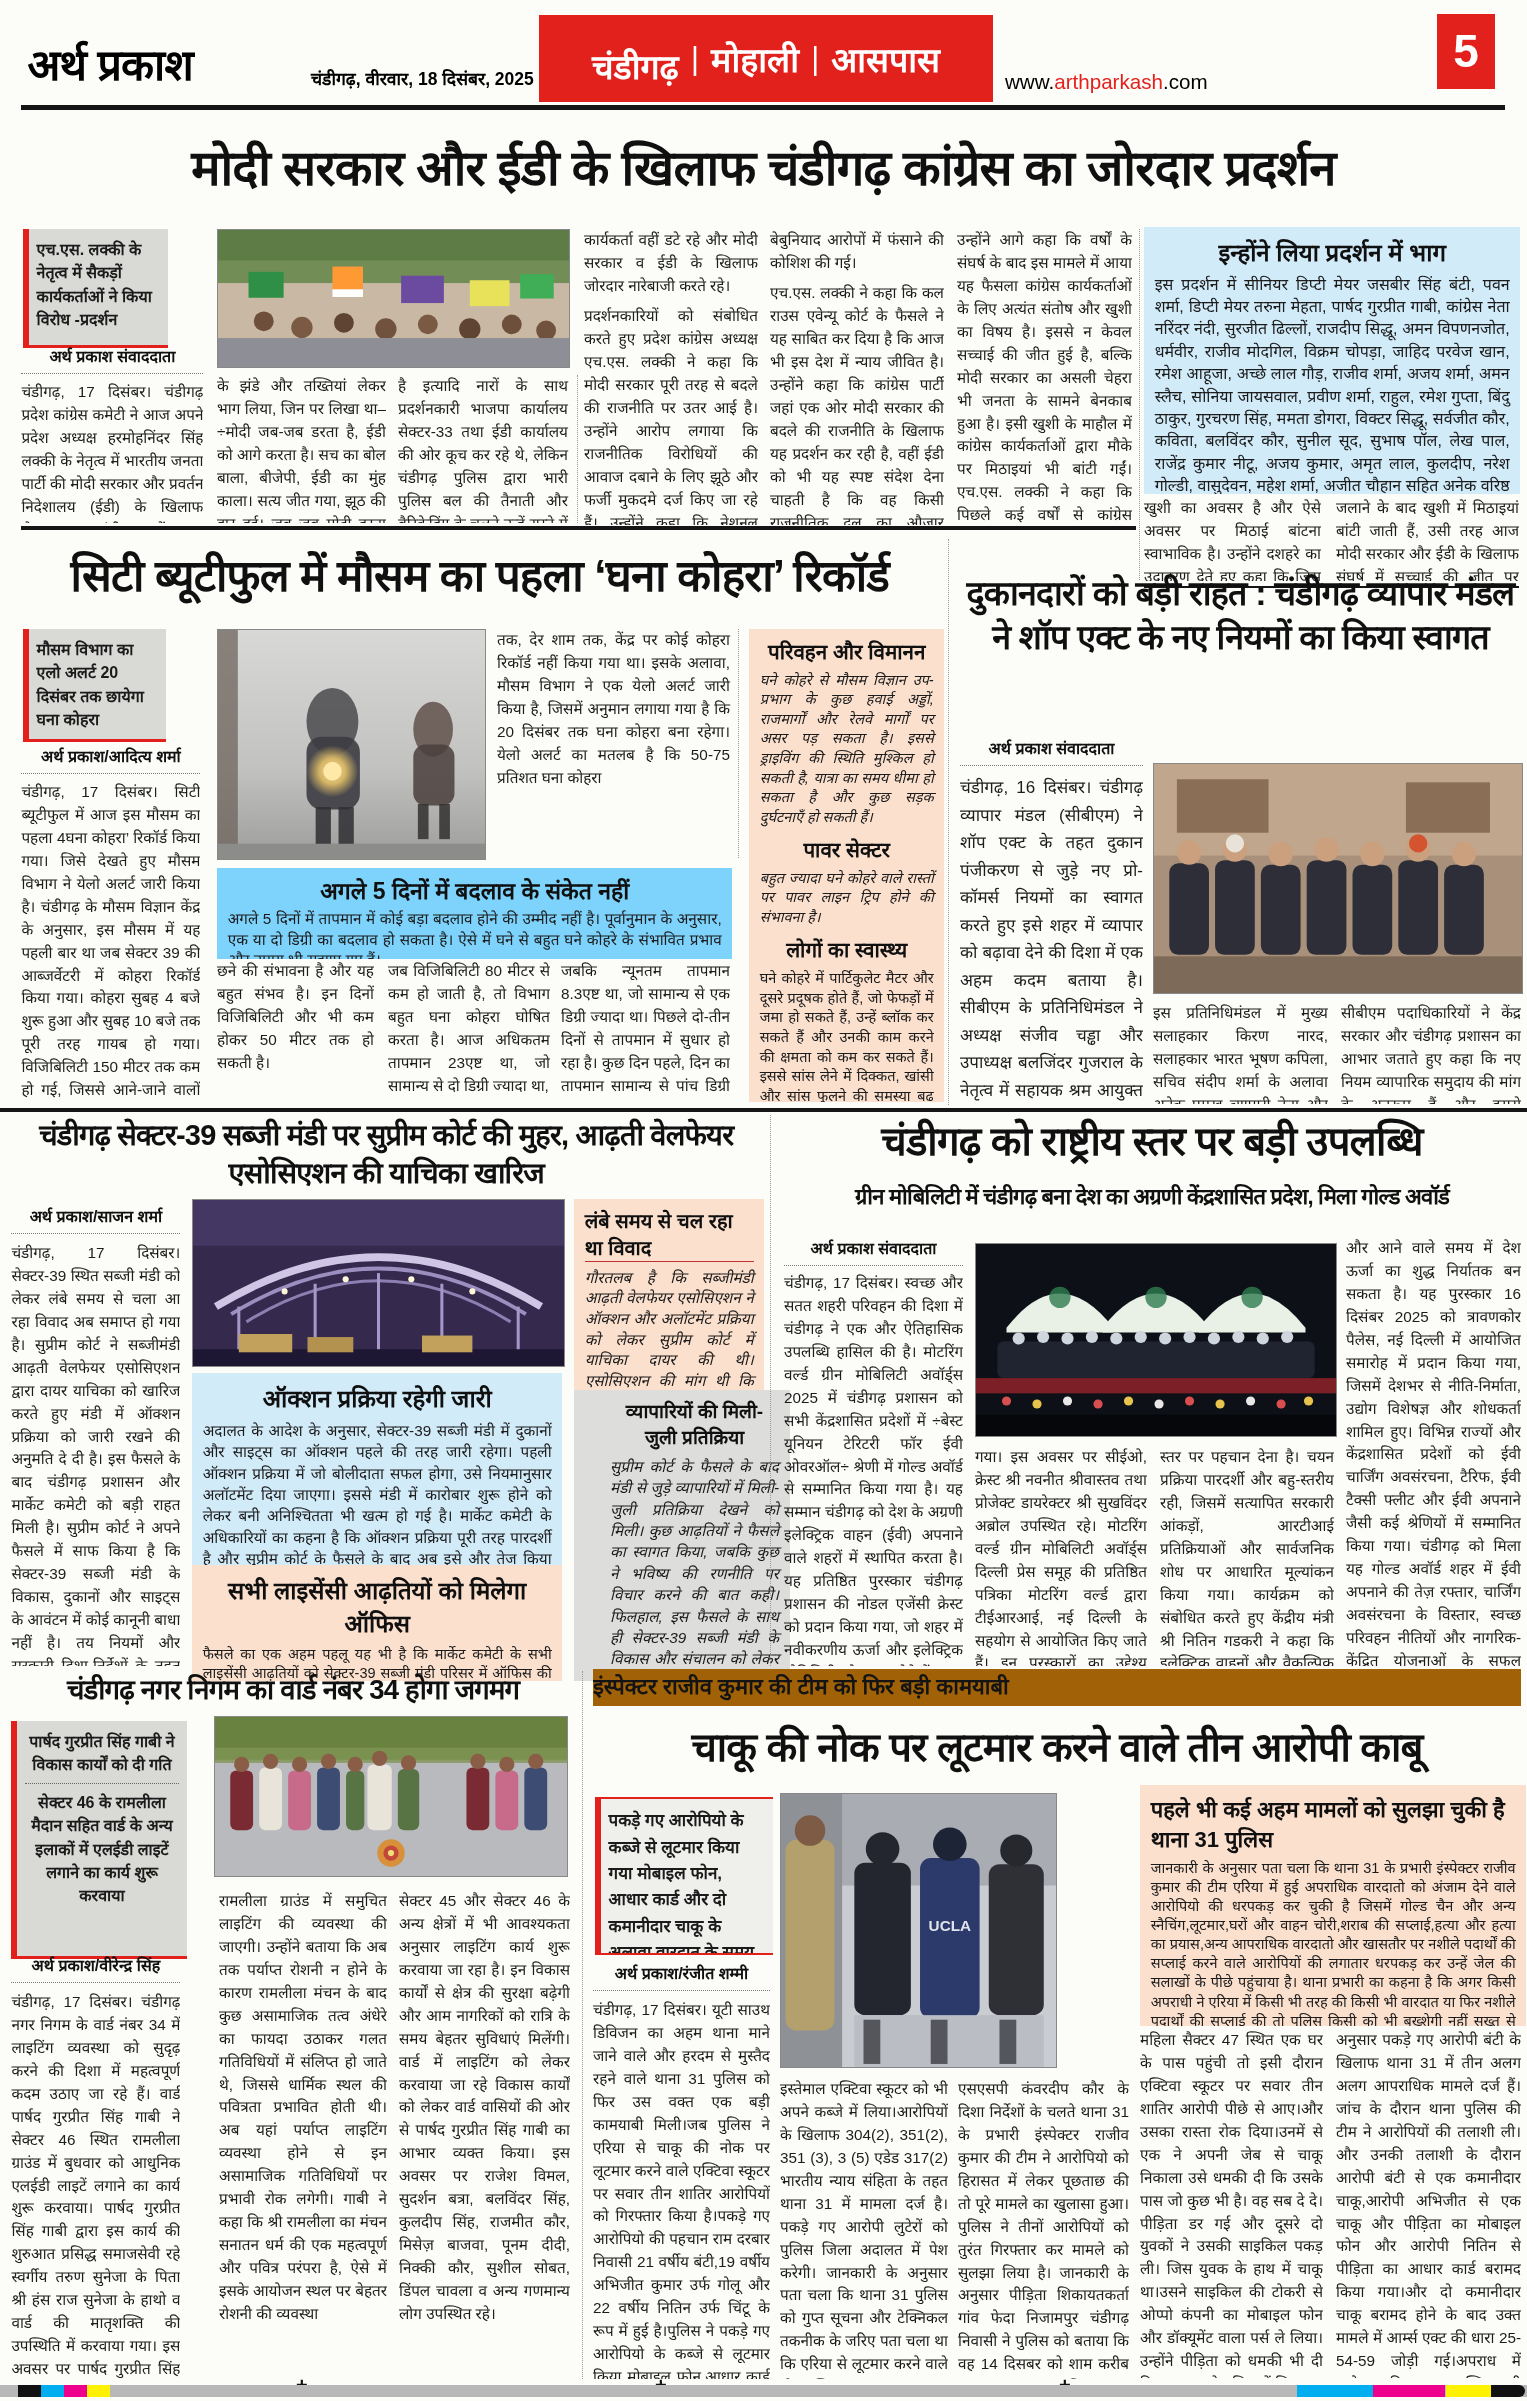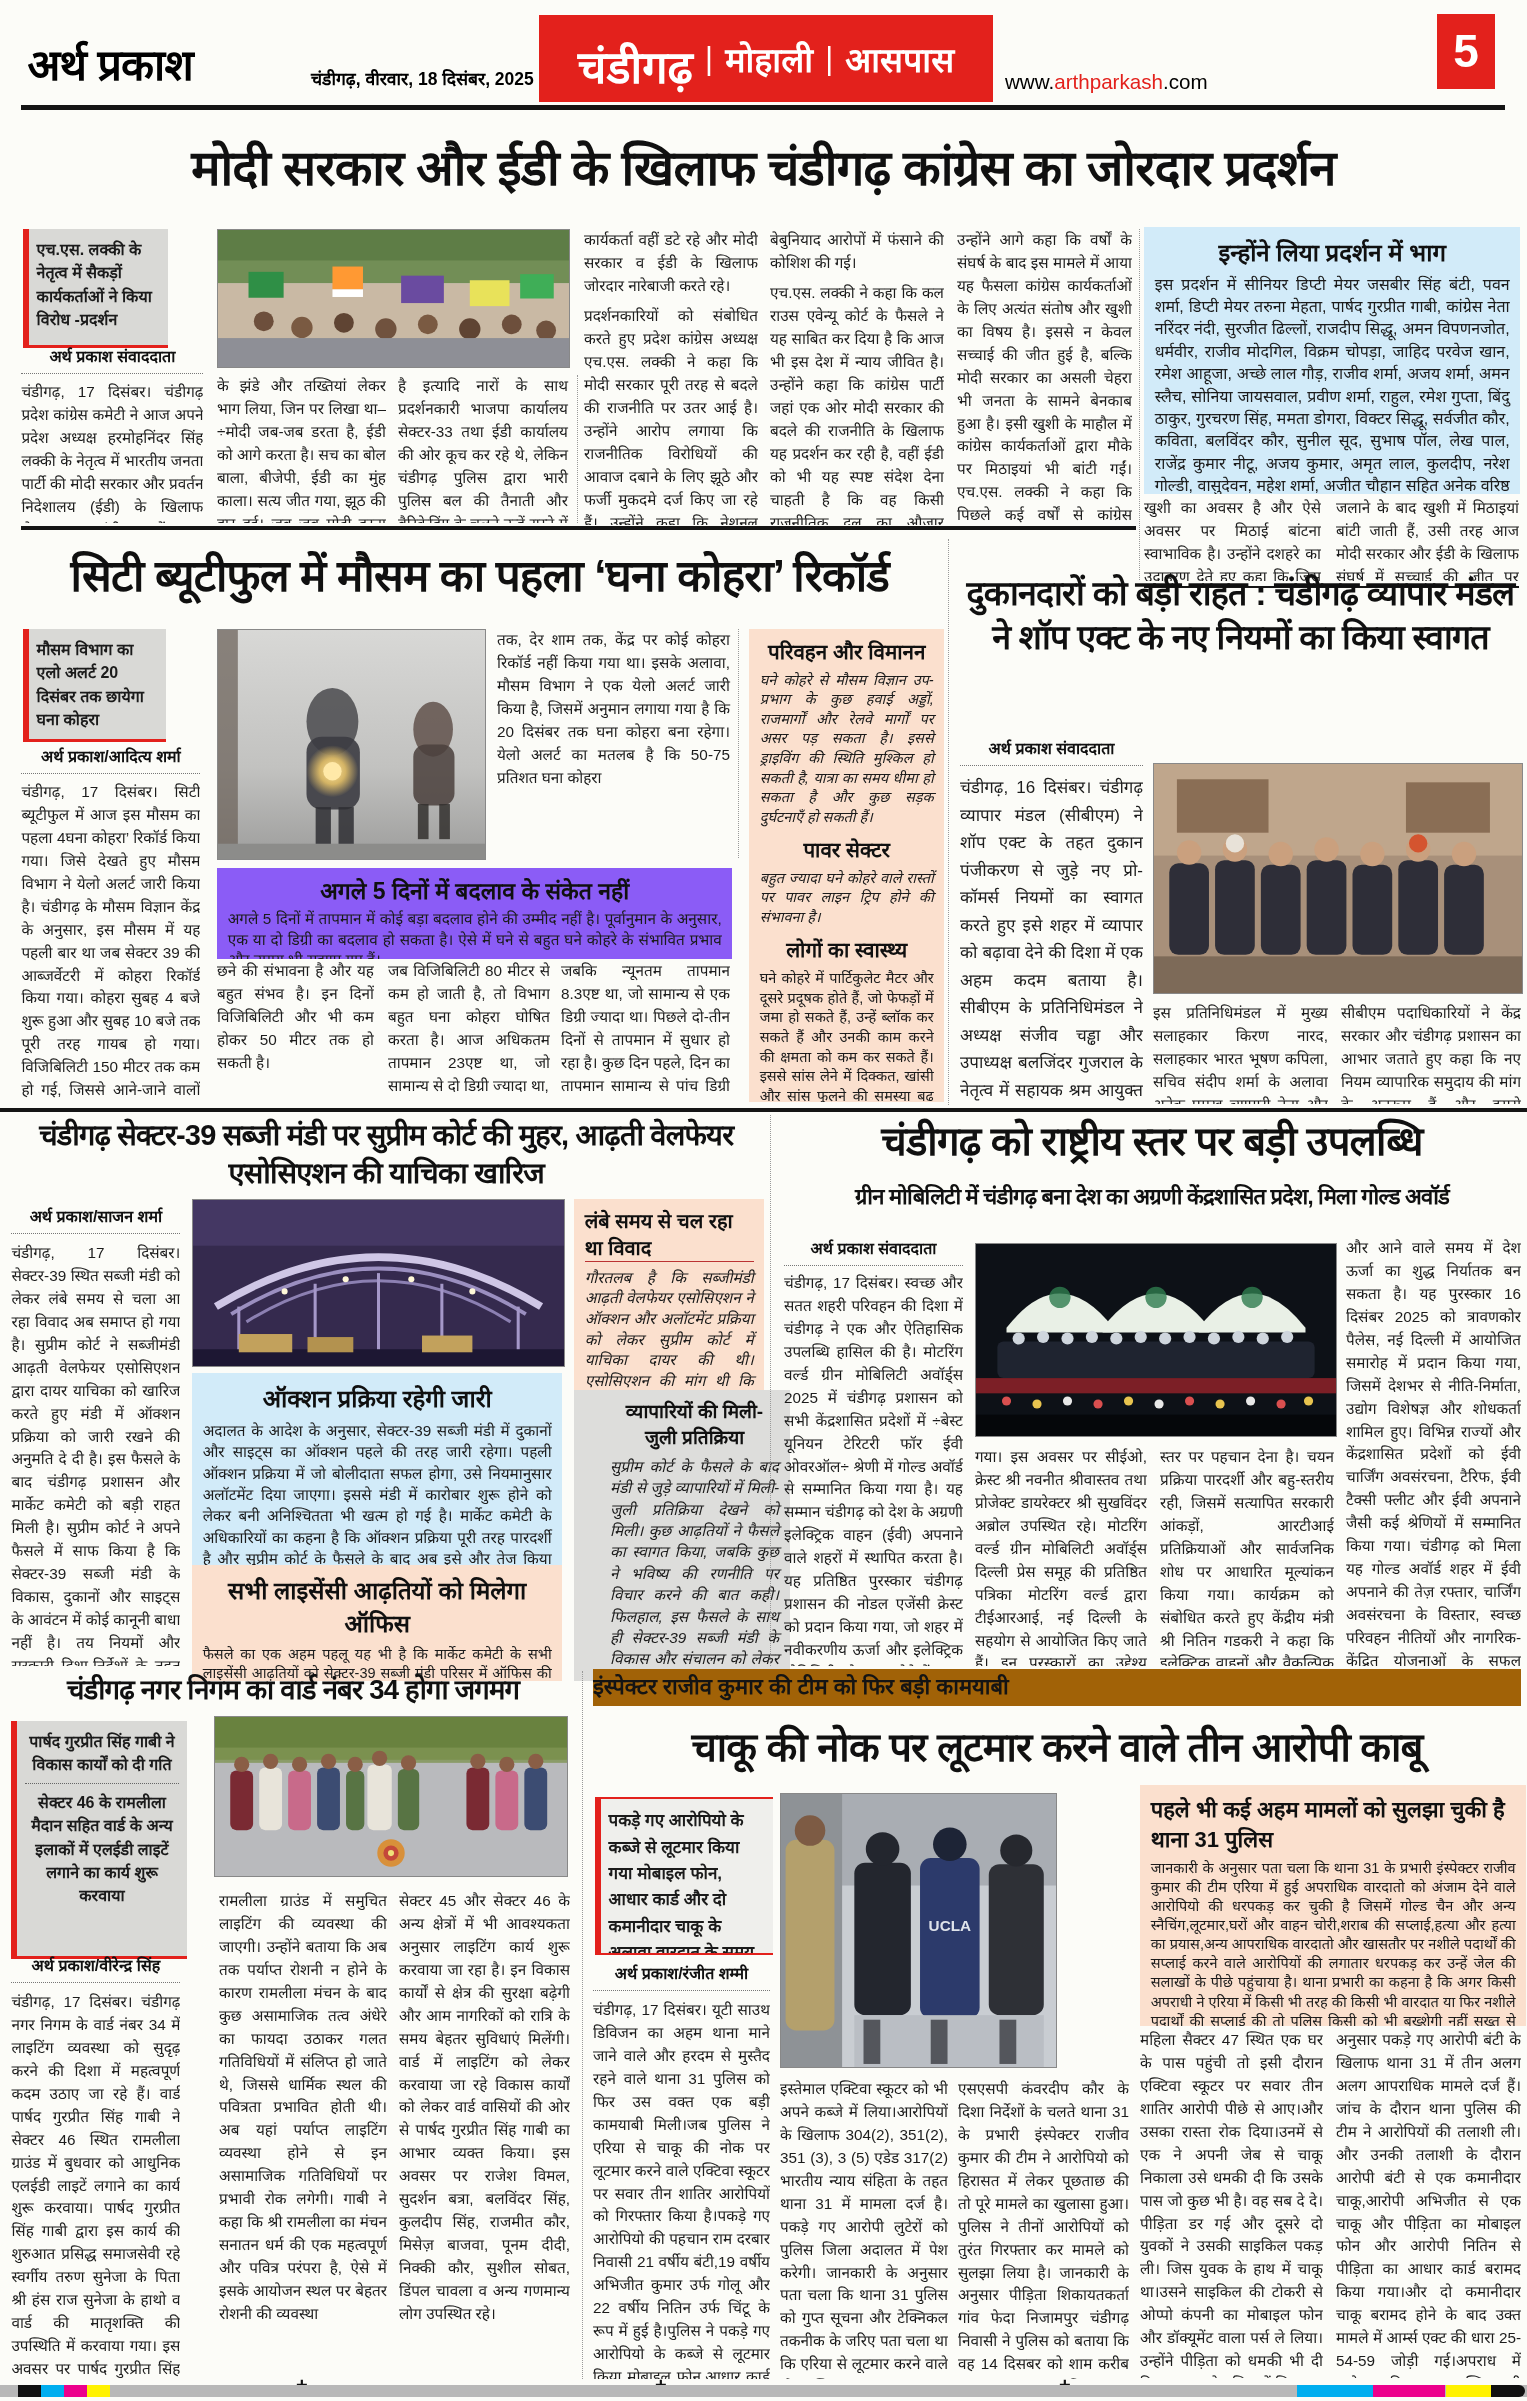--- a/index.html
+++ b/index.html
@@ -34,21 +34,21 @@
 </head>
 <body>
 
 <div id="page">
 
   <div class="abs" style="left:27.5px;top:34px;font-size:43px;font-weight:900;letter-spacing:-0.8px;color:#000;">अर्थ प्रकाश</div>
 
   <div class="abs" style="left:311px;top:66px;font-size:17.5px;font-weight:bold;color:#000;">चंडीगढ़, वीरवार, 18 दिसंबर, 2025</div>
 
   <div class="abs" style="left:539px;top:15.3px;width:454px;height:87px;background:#e3211c;display:flex;align-items:center;justify-content:center;gap:12.2px;">
-    <span style="color:#fff;font-size:45px;font-weight:900;margin-top:14px;">चंडीगढ़</span>
+    <span style="color:#fff;font-size:34px;font-weight:900;margin-top:14px;">चंडीगढ़</span>
     <span style="color:#fff;font-size:30.5px;font-weight:300;">|</span>
     <span style="color:#fff;font-size:34px;font-weight:900;">मोहाली</span>
     <span style="color:#fff;font-size:30.5px;font-weight:300;">|</span>
     <span style="color:#fff;font-size:34px;font-weight:900;">आसपास</span>
   </div>
 
   <div class="abs" style="left:1005px;top:70px;font-size:20.6px;color:#000;">
     <span>www.</span><span style="color:#e3211c;">arthparkash</span><span>.com</span>
   </div>
 
@@ -147,21 +147,21 @@
       <ellipse cx="282" cy="130" rx="26" ry="36" fill="#5a4a44" opacity="0.8"></ellipse>
       <rect x="256" y="150" width="54" height="80" rx="16" fill="#4a3f3c" opacity="0.85"></rect>
       <rect x="262" y="228" width="14" height="46" fill="#33302e" opacity="0.85"></rect>
       <rect x="290" y="228" width="14" height="46" fill="#33302e" opacity="0.85"></rect>
       <rect x="0" y="280" width="350" height="20" fill="#8c8c8a"></rect>
     </svg>
   </div>
 
   <div class="col" style="left:497px;top:629px;width:233px;height:229px;border-right:0.8px dotted #999;padding-right:7.6px;">तक, देर शाम तक, केंद्र पर कोई कोहरा रिकॉर्ड नहीं किया गया था। इसके अलावा, मौसम विभाग ने एक येलो अलर्ट जारी किया है, जिसमें अनुमान लगाया गया है कि 20 दिसंबर तक घना कोहरा बना रहेगा। येलो अलर्ट का मतलब है कि 50-75 प्रतिशत घना कोहरा</div>
 
-  <div class="tintbox blue" style="left:217px;top:868px;width:494px;height:79px;background:#8b5cf6;padding:6.1px 10.7px;">
+  <div class="tintbox blue" style="left:217px;top:868px;width:494px;height:79px;background:#7dd3fc;padding:6.1px 10.7px;">
     <h4 style="font-size:23px;margin-bottom:3.1px;">अगले 5 दिनों में बदलाव के संकेत नहीं</h4>
     <div class="bx" style="font-size:15.3px;line-height:1.35;">अगले 5 दिनों में तापमान में कोई बड़ा बदलाव होने की उम्मीद नहीं है। पूर्वानुमान के अनुसार, एक या दो डिग्री का बदलाव हो सकता है। ऐसे में घने से बहुत घने कोहरे के संभावित प्रभाव और उपाय भी सुझाए गए हैं।</div>
   </div>
 
   <div class="col" style="left:217px;top:960px;width:157px;height:142px;">छने की संभावना है और यह बहुत संभव है। इन दिनों विजिबिलिटी और भी कम होकर 50 मीटर तक हो सकती है।</div>
   <div class="col" style="left:388px;top:960px;width:162px;height:142px;">जब विजिबिलिटी 80 मीटर से कम हो जाती है, तो विभाग बहुत घना कोहरा घोषित करता है। आज अधिकतम तापमान 23एष्ट था, जो सामान्य से दो डिग्री ज्यादा था,</div>
   <div class="col" style="left:561px;top:960px;width:169px;height:142px;">जबकि न्यूनतम तापमान 8.3एष्ट था, जो सामान्य से एक डिग्री ज्यादा था। पिछले दो-तीन दिनों से तापमान में सुधार हो रहा है। कुछ दिन पहले, दिन का तापमान सामान्य से पांच डिग्री ज्यादा था।</div>
 
   <div class="tintbox peach" style="left:749px;top:629px;width:174px;height:458px;background:#fbe0ce;">
     <h4 style="font-size:20.6px;">परिवहन और विमानन</h4>

